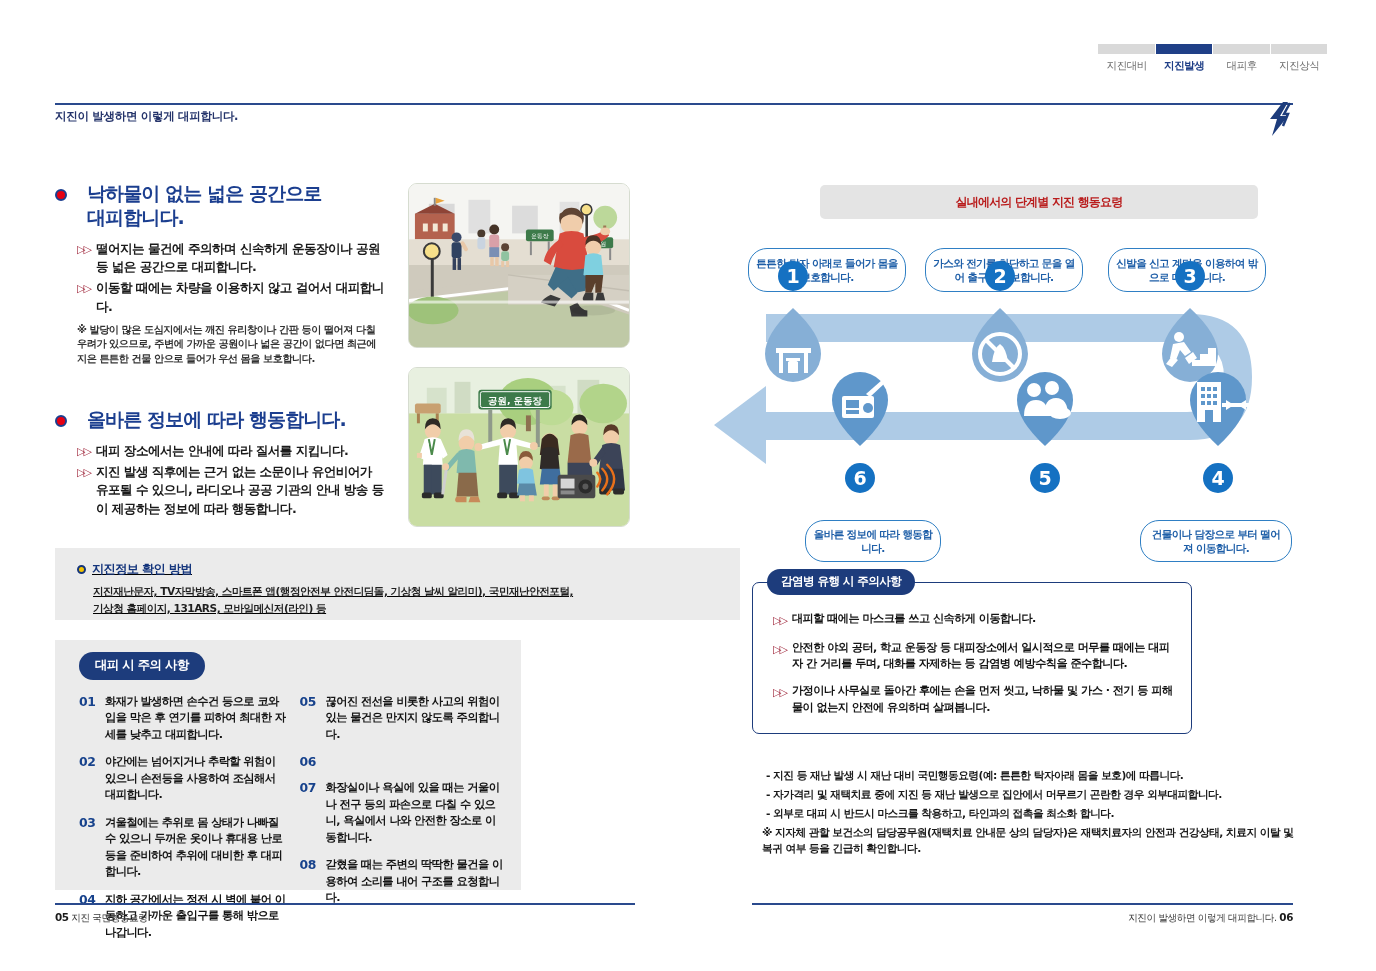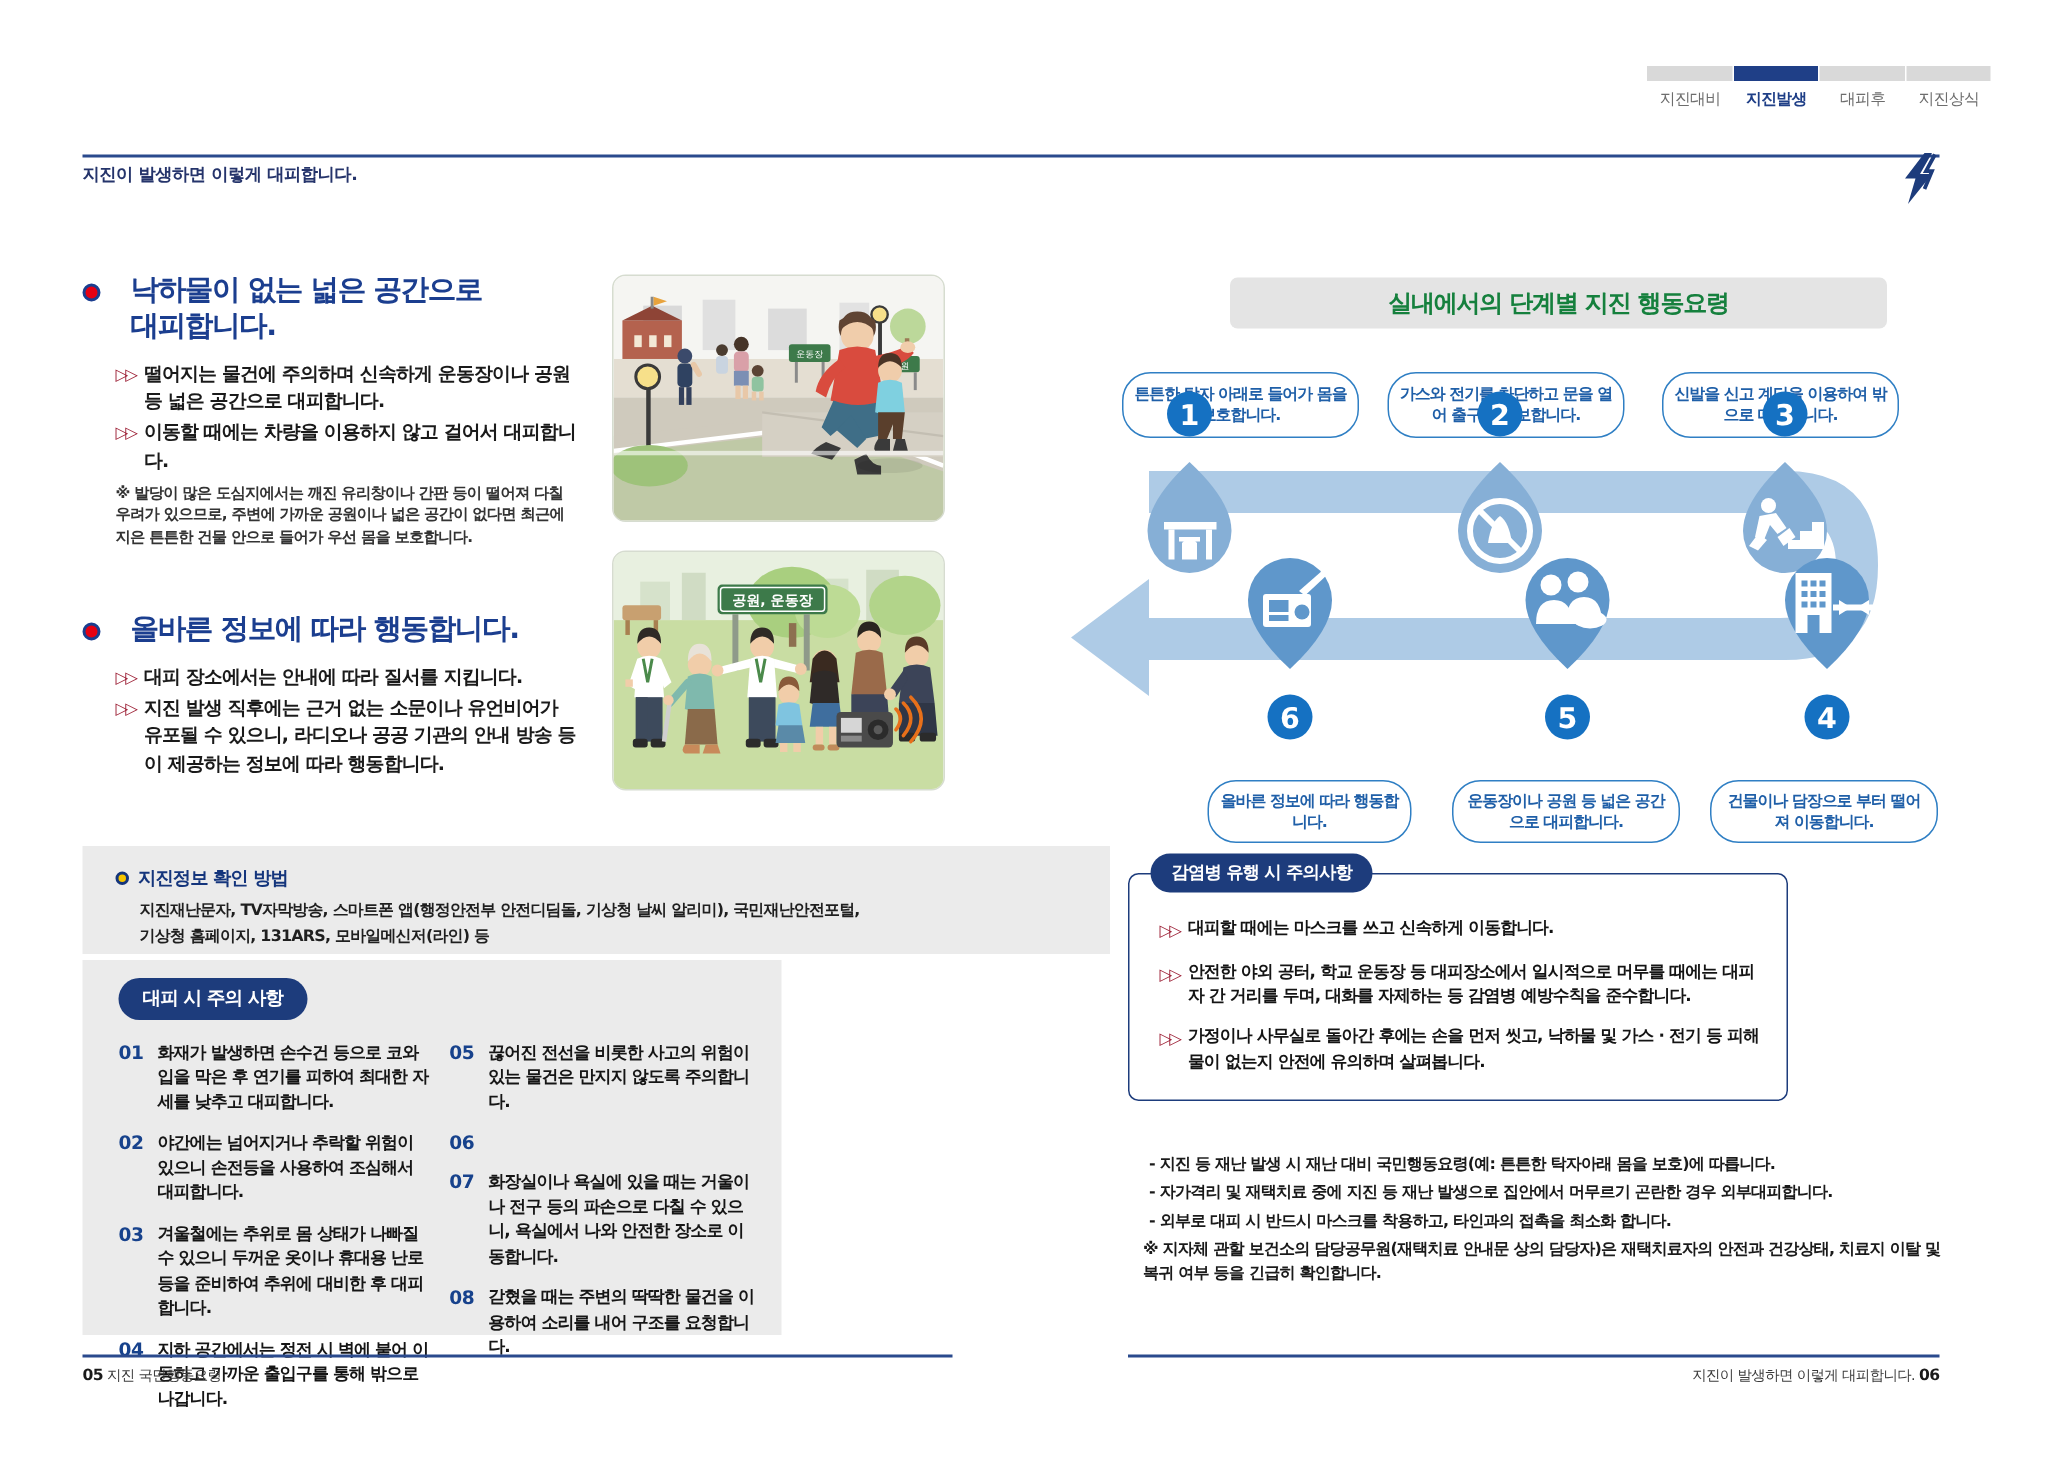--- a/index.html
+++ b/index.html
@@ -95,21 +95,21 @@
   .num-t {
     font-size: 11.3px; color: #151515; letter-spacing: -0.6px;
     line-height: 1.46; font-weight: bold;
   }
   .flow-title-bar {
     position: absolute; left: 820px; top: 185px; width: 438px; height: 34px;
     background: #e4e4e4; border-radius: 5px;
     display: flex; align-items: center; justify-content: center;
   }
   .flow-title {
-    font-size: 16px; font-weight: bold; color: #15803d; letter-spacing: -0.8px;
+    font-size: 12px; font-weight: bold; color: #b91c1c; letter-spacing: -0.8px;
   }
   .flow-wrap { position: absolute; left: 700px; top: 240px; width: 600px; height: 320px; }
 
   .bub {
     position: absolute; border: 1.6px solid #2f7fc4; border-radius: 19px;
     background: #ffffff; text-align: center; color: #1f5fa8;
     font-size: 10.6px; font-weight: bold; letter-spacing: -0.65px;
     line-height: 1.36; display: flex; align-items: center; justify-content: center;
     padding: 4px 6px;
   }
@@ -394,21 +394,21 @@
         <rect x="153" y="124" width="14" height="4" fill="#8a8a8a"></rect>
       </g>
       <g fill="none" stroke="#e8701a" stroke-width="2.4" stroke-linecap="round">
         <path d="M190 106 q6 6 0 14"></path>
         <path d="M195 102 q10 10 0 22"></path>
         <path d="M200 98 q14 14 0 30"></path>
       </g>
     </svg>
   </div>
 
-  <div class="gray-panel" style="left:55px;top:564px;width:685px;height:72px;">
+  <div class="gray-panel" style="left:55px;top:548px;width:685px;height:72px;text-decoration:underline;">
     <div style="padding:13px 0 0 22px;">
       <div class="info-head">
         <span class="dot-ring"></span>
         <span>지진정보 확인 방법</span>
       </div>
       <div class="info-body">
         <div>지진재난문자, TV자막방송, 스마트폰 앱(행정안전부 안전디딤돌, 기상청 날씨 알리미), 국민재난안전포털,</div>
         <div>기상청 홈페이지, 131ARS, 모바일메신저(라인) 등</div>
       </div>
     </div>
@@ -558,23 +558,20 @@
         </g>
       </g>
       <circle cx="518" cy="238" r="15" fill="#1571c2"></circle>
       <text x="518" y="245" font-size="19" fill="#fff" text-anchor="middle" font-weight="bold" font-family="DejaVu Sans, sans-serif">4</text>
     </svg>
   </div>
 
   <div class="bub" style="left:805px;top:520px;width:136px;height:42px;">
     <span>올바른 정보에 따라 행동합니다.</span>
   </div>
-  <div class="bub" style="left:968px;top:520px;width:152px;height:42px;">
-    <span>운동장이나 공원 등 넓은 공간으로 대피합니다.</span>
-  </div>
   <div class="bub" style="left:1140px;top:520px;width:152px;height:42px;">
     <span>건물이나 담장으로 부터 떨어져 이동합니다.</span>
   </div>
 
   <div class="blue-box" style="left:752px;top:582px;width:440px;height:152px;">
     <div class="bb-pill">감염병 유행 시 주의사항</div>
     <div style="padding:28px 18px 0 20px;">
       <div class="bb-li">
         <span class="ar-glyph">▷▷</span>
         <span>대피할 때에는 마스크를 쓰고 신속하게 이동합니다.</span>

